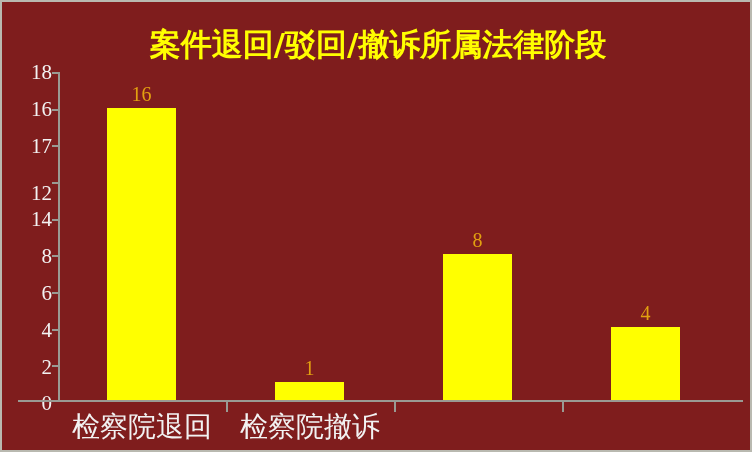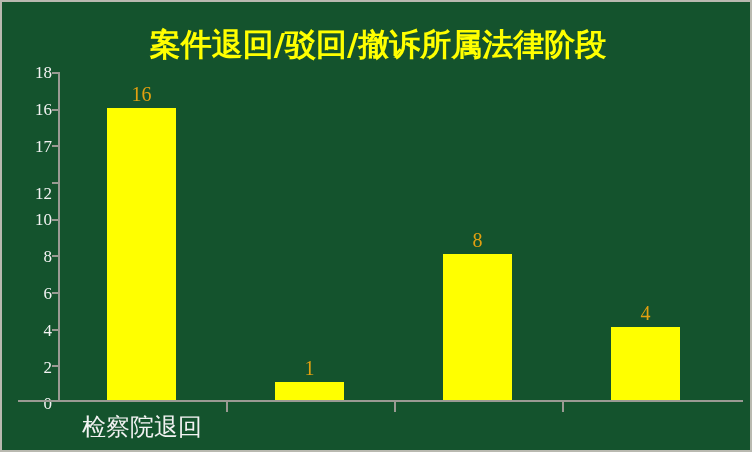--- a/index.html
+++ b/index.html
@@ -55,21 +55,21 @@
     background: #9a9a93;
   }
 
   
   .y-tick {
     position: absolute;
     right: 0;
     width: 42px;
     text-align: right;
     color: #f2f2f2;
-    font-size: 17px;
+    font-size: 21px;
     line-height: 21px;
     font-family: "Liberation Serif", "DejaVu Serif", serif;
   }
   #y-tick-labels {
     position: absolute;
     left: 0;
     top: 0;
     width: 50px;
     height: 452px;
   }
@@ -107,39 +107,39 @@
     font-family: "Liberation Serif", "DejaVu Serif", serif;
     white-space: nowrap;
   }
 
   
   .cat-label {
     position: absolute;
     top: 412px;
     text-align: center;
     color: #f4f4f4;
-    font-size: 24px;
+    font-size: 28px;
     line-height: 26px;
     font-family: "DejaVu Sans", "Liberation Sans", sans-serif;
     white-space: nowrap;
   }
 </style>
 </head>
 <body>
 
-<div id="chart-root" style="background: #14532d; border-color: rgb(185, 185, 176);">
+<div id="chart-root" style="background: #7f1d1d; border-color: rgb(185, 185, 176);">
 
   <div id="chart-title" style="color: rgb(255, 255, 0);">案件退回/驳回/撤诉所属法律阶段</div>
 
   <div id="y-tick-labels">
     <div class="y-tick" style="top: 60px; color: rgb(242, 242, 242);">18</div>
     <div class="y-tick" style="top: 97px; color: rgb(242, 242, 242);">16</div>
     <div class="y-tick" style="top: 134px; color: rgb(242, 242, 242);">17</div>
     <div class="y-tick" style="top: 181px; color: rgb(242, 242, 242);">12</div>
-    <div class="y-tick" style="top: 207px; color: rgb(242, 242, 242);">10</div>
+    <div class="y-tick" style="top: 207px; color: rgb(242, 242, 242);">14</div>
     <div class="y-tick" style="top: 244px; color: rgb(242, 242, 242);">8</div>
     <div class="y-tick" style="top: 281px; color: rgb(242, 242, 242);">6</div>
     <div class="y-tick" style="top: 318px; color: rgb(242, 242, 242);">4</div>
     <div class="y-tick" style="top: 355px; color: rgb(242, 242, 242);">2</div>
     <div class="y-tick" style="top: 391px; color: rgb(242, 242, 242);">0</div>
   </div>
 
   <div class="y-tick-mark" style="top: 70px; background: rgb(154, 154, 147);"></div>
   <div class="y-tick-mark" style="top: 107px; background: rgb(154, 154, 147);"></div>
   <div class="y-tick-mark" style="top: 143px; background: rgb(154, 154, 147);"></div>
@@ -162,14 +162,15 @@
   <div class="bar" style="left: 273px; width: 69px; top: 380px; height: 18px; background: rgb(255, 255, 0);"></div>
   <div class="bar" style="left: 441px; width: 69px; top: 252px; height: 146px; background: rgb(255, 255, 0);"></div>
   <div class="bar" style="left: 609px; width: 69px; top: 325px; height: 73px; background: rgb(255, 255, 0);"></div>
 
   <div class="bar-value" style="left: 105px; width: 69px; top: 82px; color: rgb(226, 160, 16);">16</div>
   <div class="bar-value" style="left: 273px; width: 69px; top: 356px; color: rgb(226, 160, 16);">1</div>
   <div class="bar-value" style="left: 441px; width: 69px; top: 228px; color: rgb(226, 160, 16);">8</div>
   <div class="bar-value" style="left: 609px; width: 69px; top: 301px; color: rgb(226, 160, 16);">4</div>
 
   <div class="cat-label" style="left: 56px; width: 168px; color: rgb(242, 242, 242);">检察院退回</div>
+  <div class="cat-label" style="left: 224px; width: 168px; color: rgb(242, 242, 242);">检察院撤诉</div>
 
 </div>
 
 </body></html>

